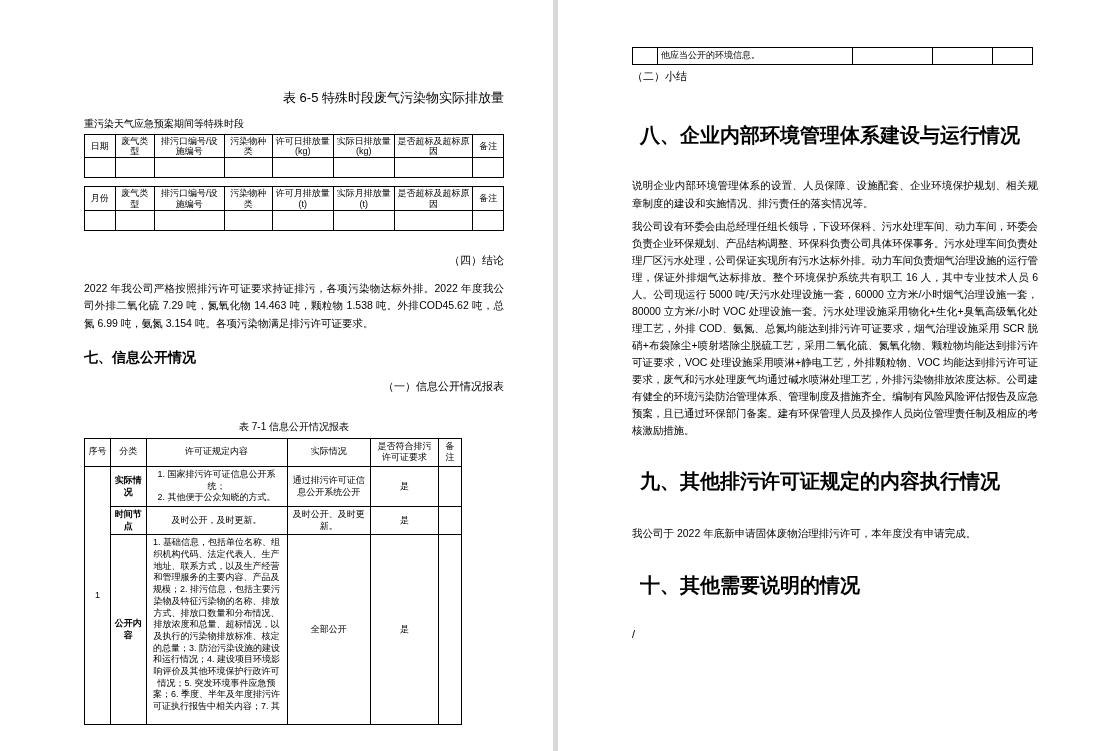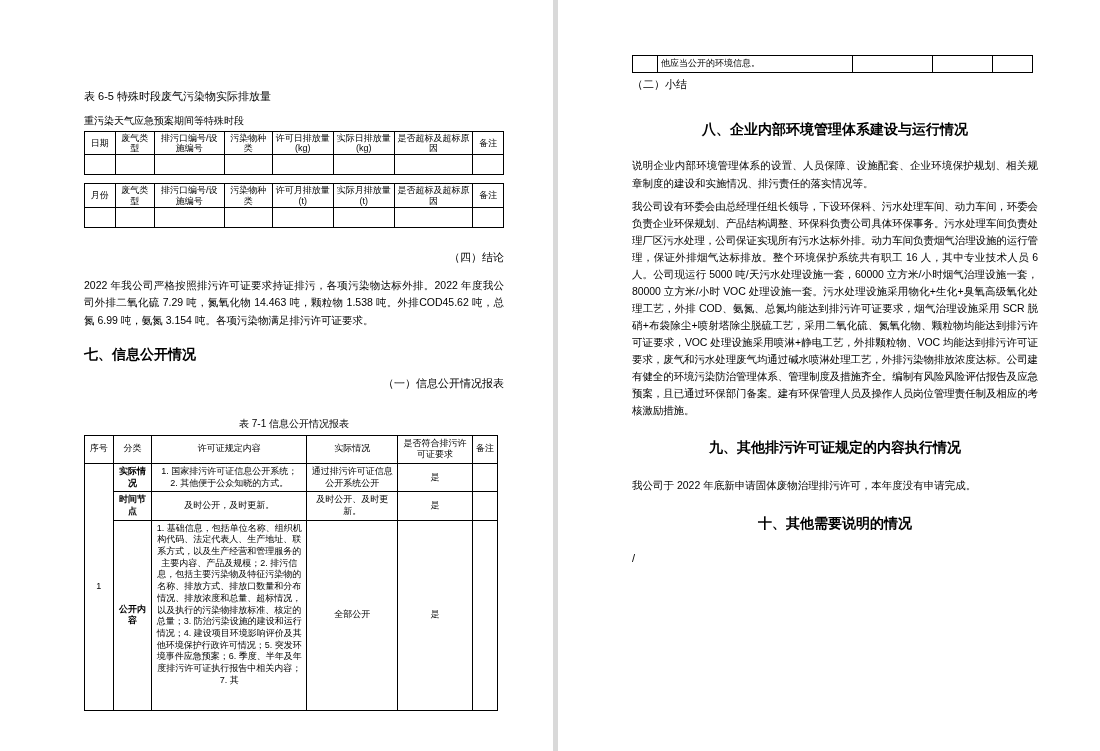--- a/index.html
+++ b/index.html
@@ -34,24 +34,25 @@
   }
 
   
   .lp-inner {
     position: absolute;
     left: 84px;
     top: 0;
     width: 420px;
   }
   .tbl-caption {
-    font-size: 11px;
+    font-size: 13px;
     margin: 0;
     padding: 0;
     line-height: 1.5;
+    text-align: right;
   }
   .sub-caption {
     font-size: 10px;
     margin: 0;
     line-height: 1.6;
   }
   table.grid {
     border-collapse: collapse;
     width: 100%;
     table-layout: fixed;
@@ -93,41 +94,41 @@
 
   
   .t71caption {
     font-size: 10px;
     text-align: center;
     margin: 0 0 4px 0;
   }
   .t71wrap { margin-left: 0px; }
   table.t71 {
     border-collapse: collapse;
-    width: 414px;
+    width: 378px;
     table-layout: fixed;
   }
   table.t71 td {
     border: 1px solid #000;
     font-size: 9px;
     line-height: 1.3;
     padding: 2px 3px;
     vertical-align: middle;
     font-weight: normal;
   }
   table.t71 td.c { text-align: center; }
   table.t71 td.l { text-align: center; }
   table.t71 td.hdr { text-align: center; }
   table.t71 td.bold { font-weight: bold; }
 
   
   .rp-inner {
     position: absolute;
     left: 72px;
-    top: 55px;
+    top: 47px;
     width: 406px;
   }
   table.rtop {
     border-collapse: collapse;
     width: 400px;
     table-layout: fixed;
   }
   table.rtop td {
     border: 1px solid #000;
     font-size: 9px;
@@ -140,25 +141,24 @@
     margin: 0;
     line-height: 2.0;
   }
   .r-para {
     font-size: 10.5px;
     line-height: 1.7;
     text-align: justify;
     margin: 0;
   }
   .r-h-sec {
-    font-size: 14px;
+    font-size: 20px;
     font-weight: bold;
-    margin: 0;
+    margin: 8px;
     line-height: 2.0;
-    text-align: center;
   }
   .r-para-dense {
     font-size: 10.5px;
     line-height: 1.62;
     text-align: justify;
     margin: 0;
     letter-spacing: -0.1px;
   }
   .slash {
     font-size: 11px;

